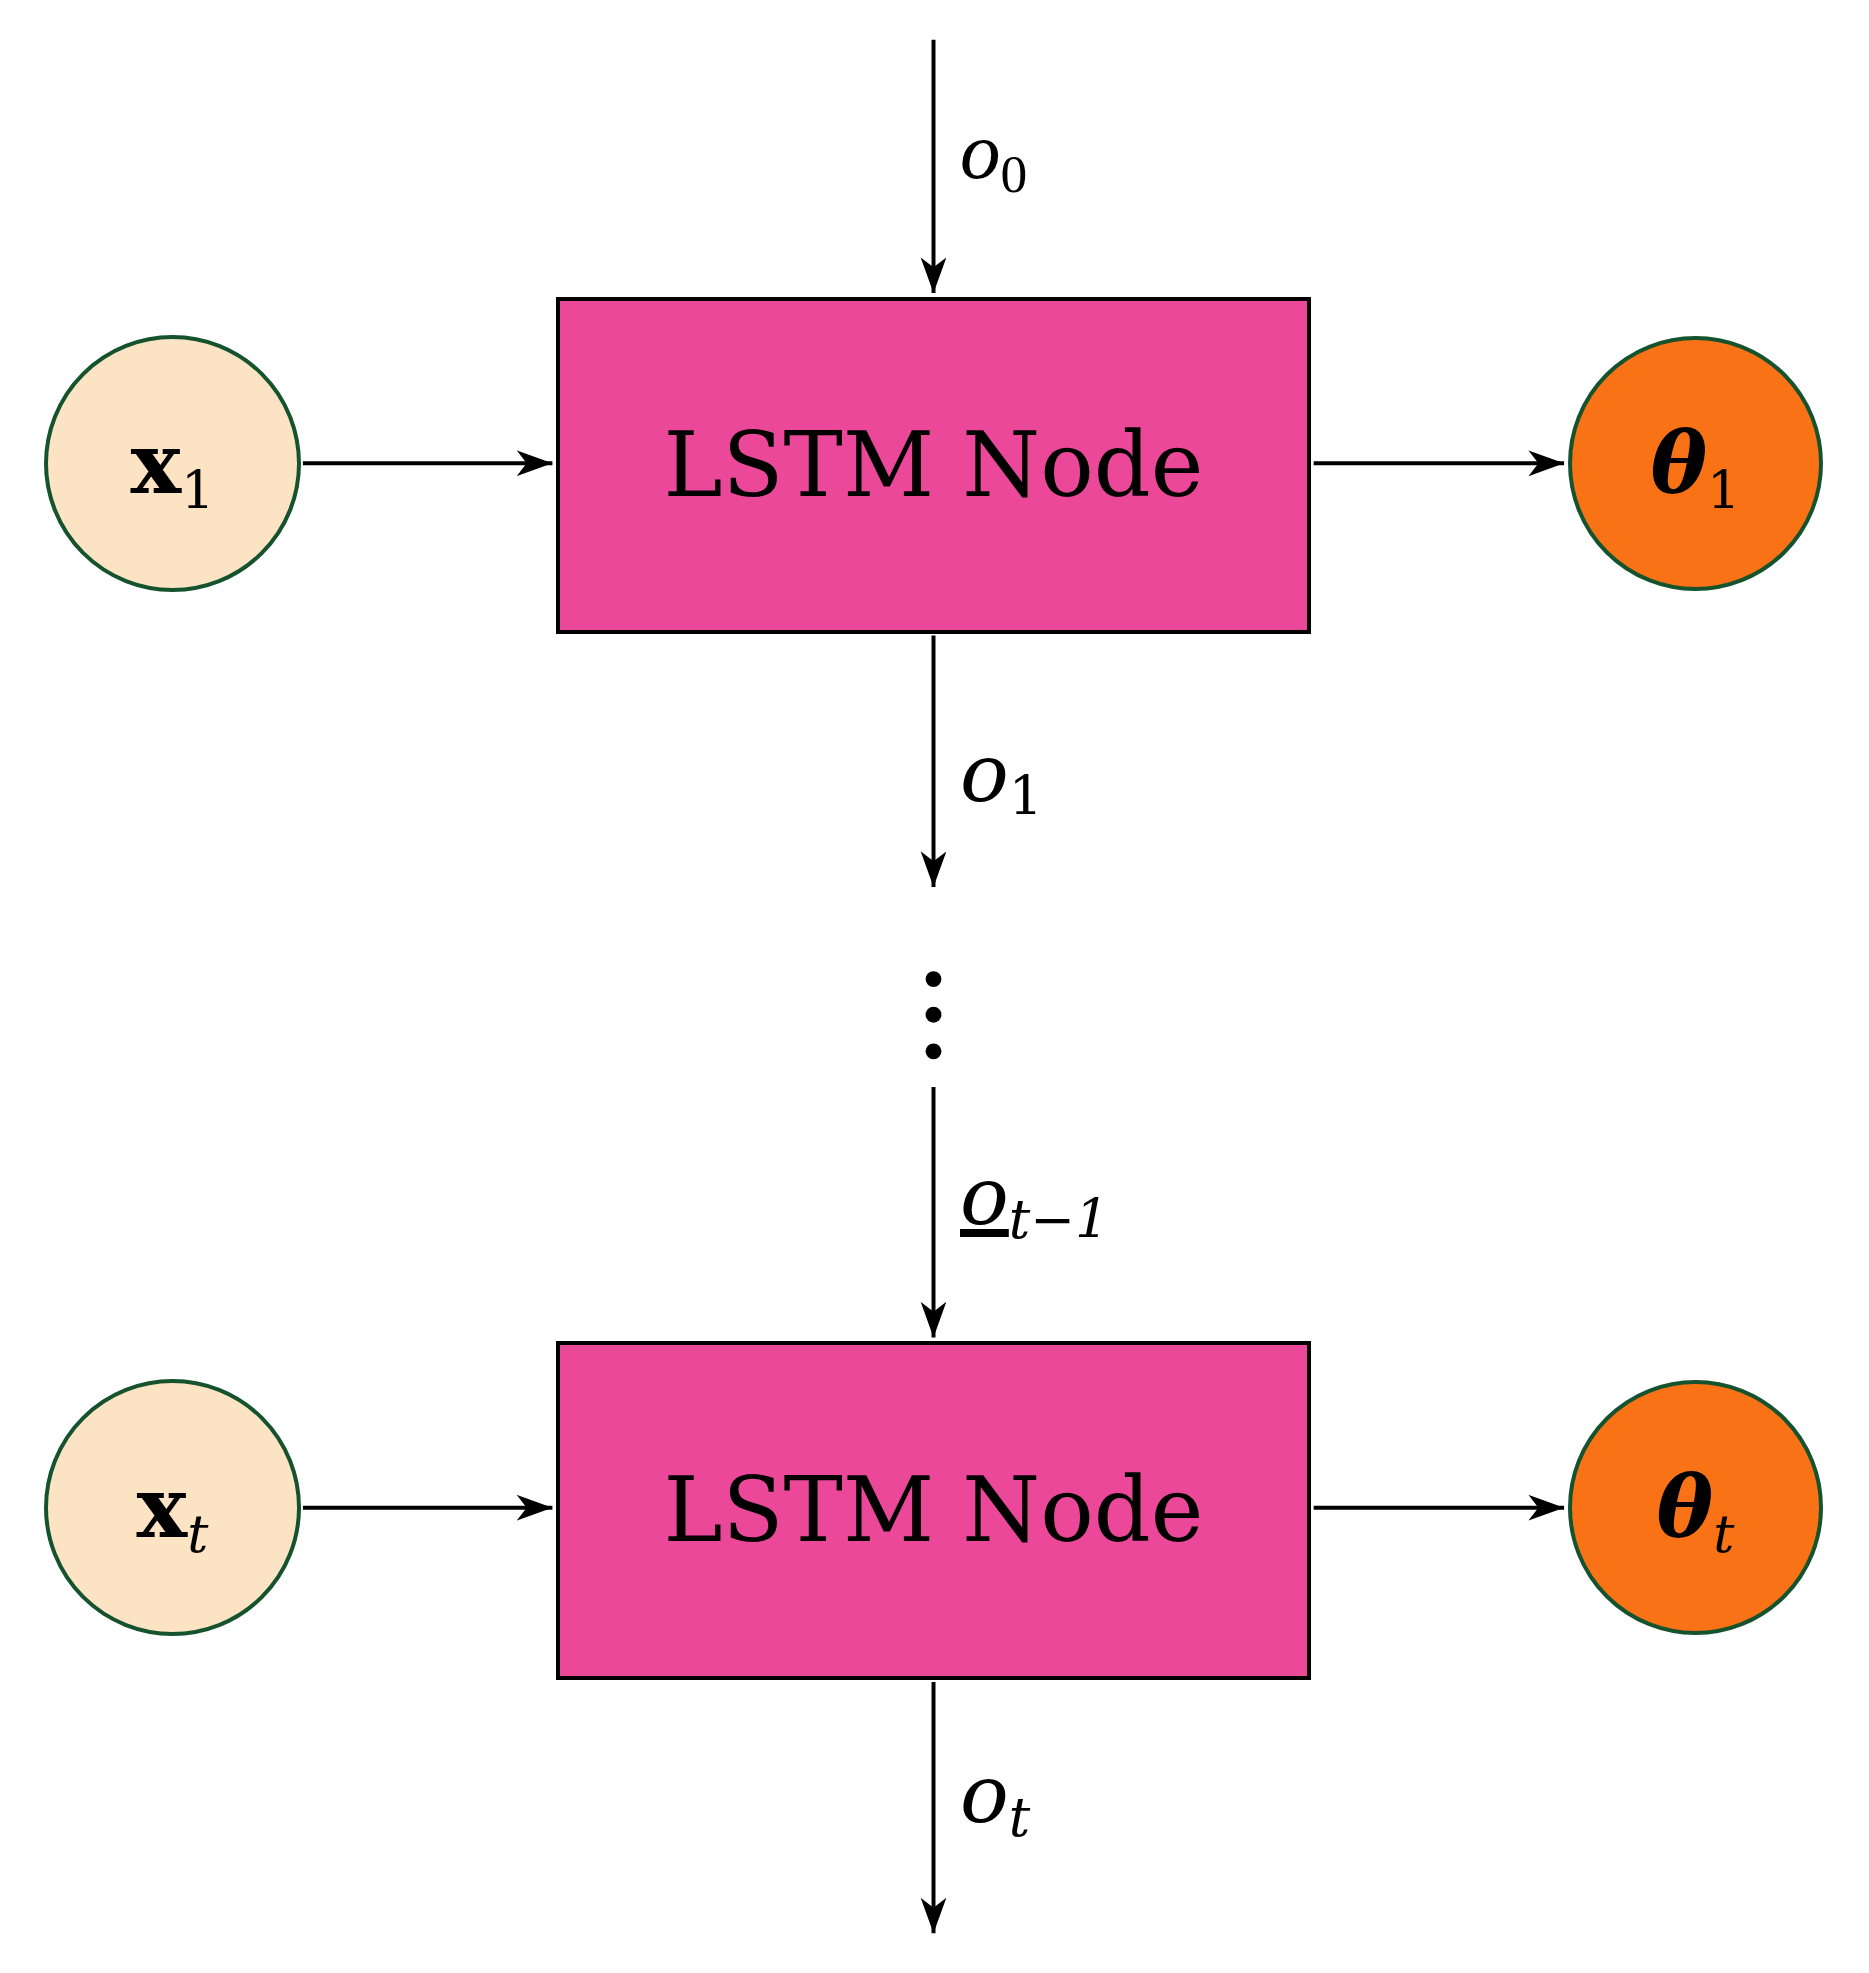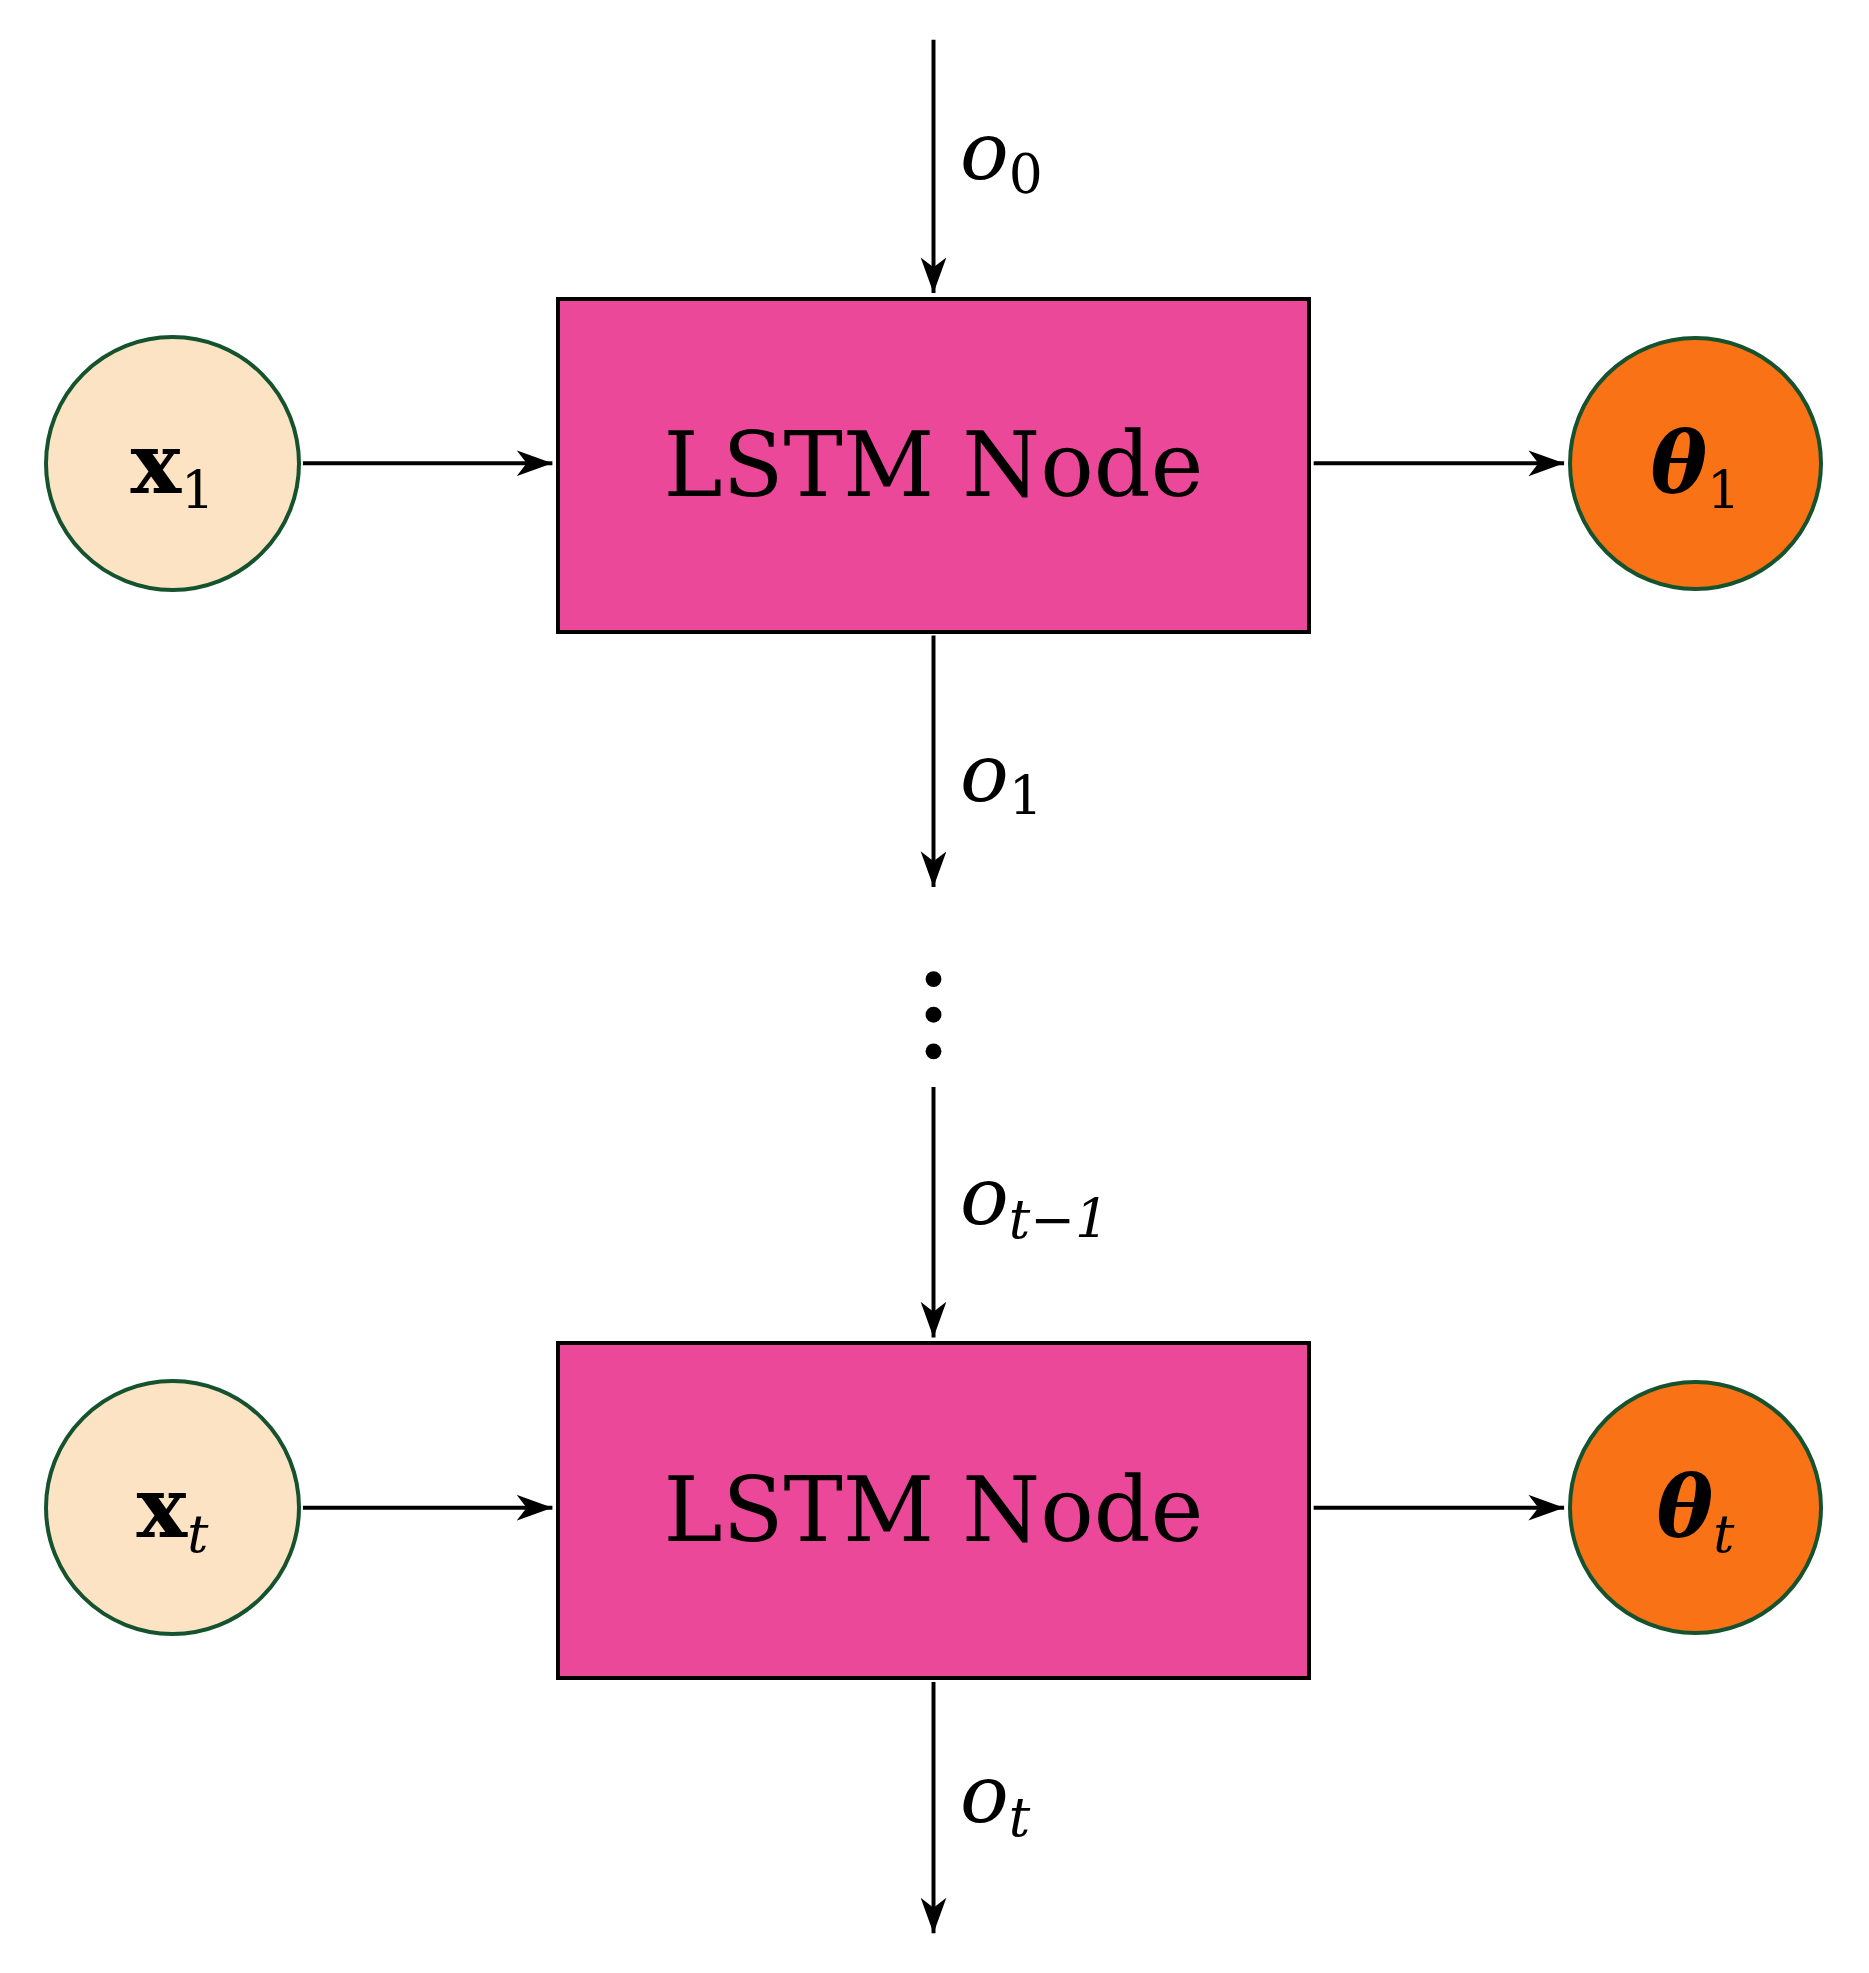--- a/index.html
+++ b/index.html
@@ -129,22 +129,22 @@
   </div>
 
   <div class="circle output" id="node-theta1">
     <span class="node-label"><span class="base bfit">θ</span><span class="sub up">1</span></span>
   </div>
 
   <div class="circle output" id="node-thetat">
     <span class="node-label"><span class="base bfit">θ</span><span class="sub it">t</span></span>
   </div>
 
-  <div class="edge-label" style="left:960px; top:111px;"><span class="base">o</span><span class="sub up">0</span></div>
+  <div class="edge-label" style="left:960px; top:111px;font-family:Liberation Serif, serif;"><span class="base">o</span><span class="sub up">0</span></div>
 
   <div class="edge-label" style="left:960px; top:701px;margin-top:32px;"><span class="base">o</span><span class="sub up">1</span></div>
 
-  <div class="edge-label" style="left:960px; top:1156px;"><span class="base">o</span><span class="sub it">t−1</span></div>
+  <div class="edge-label" style="left:960px; top:1156px;text-decoration:underline;"><span class="base">o</span><span class="sub it">t−1</span></div>
 
   <div class="edge-label" style="left:960px; top:1754px;"><span class="base">o</span><span class="sub it">t</span></div>
 
 </div>
 
 
 </body></html>

